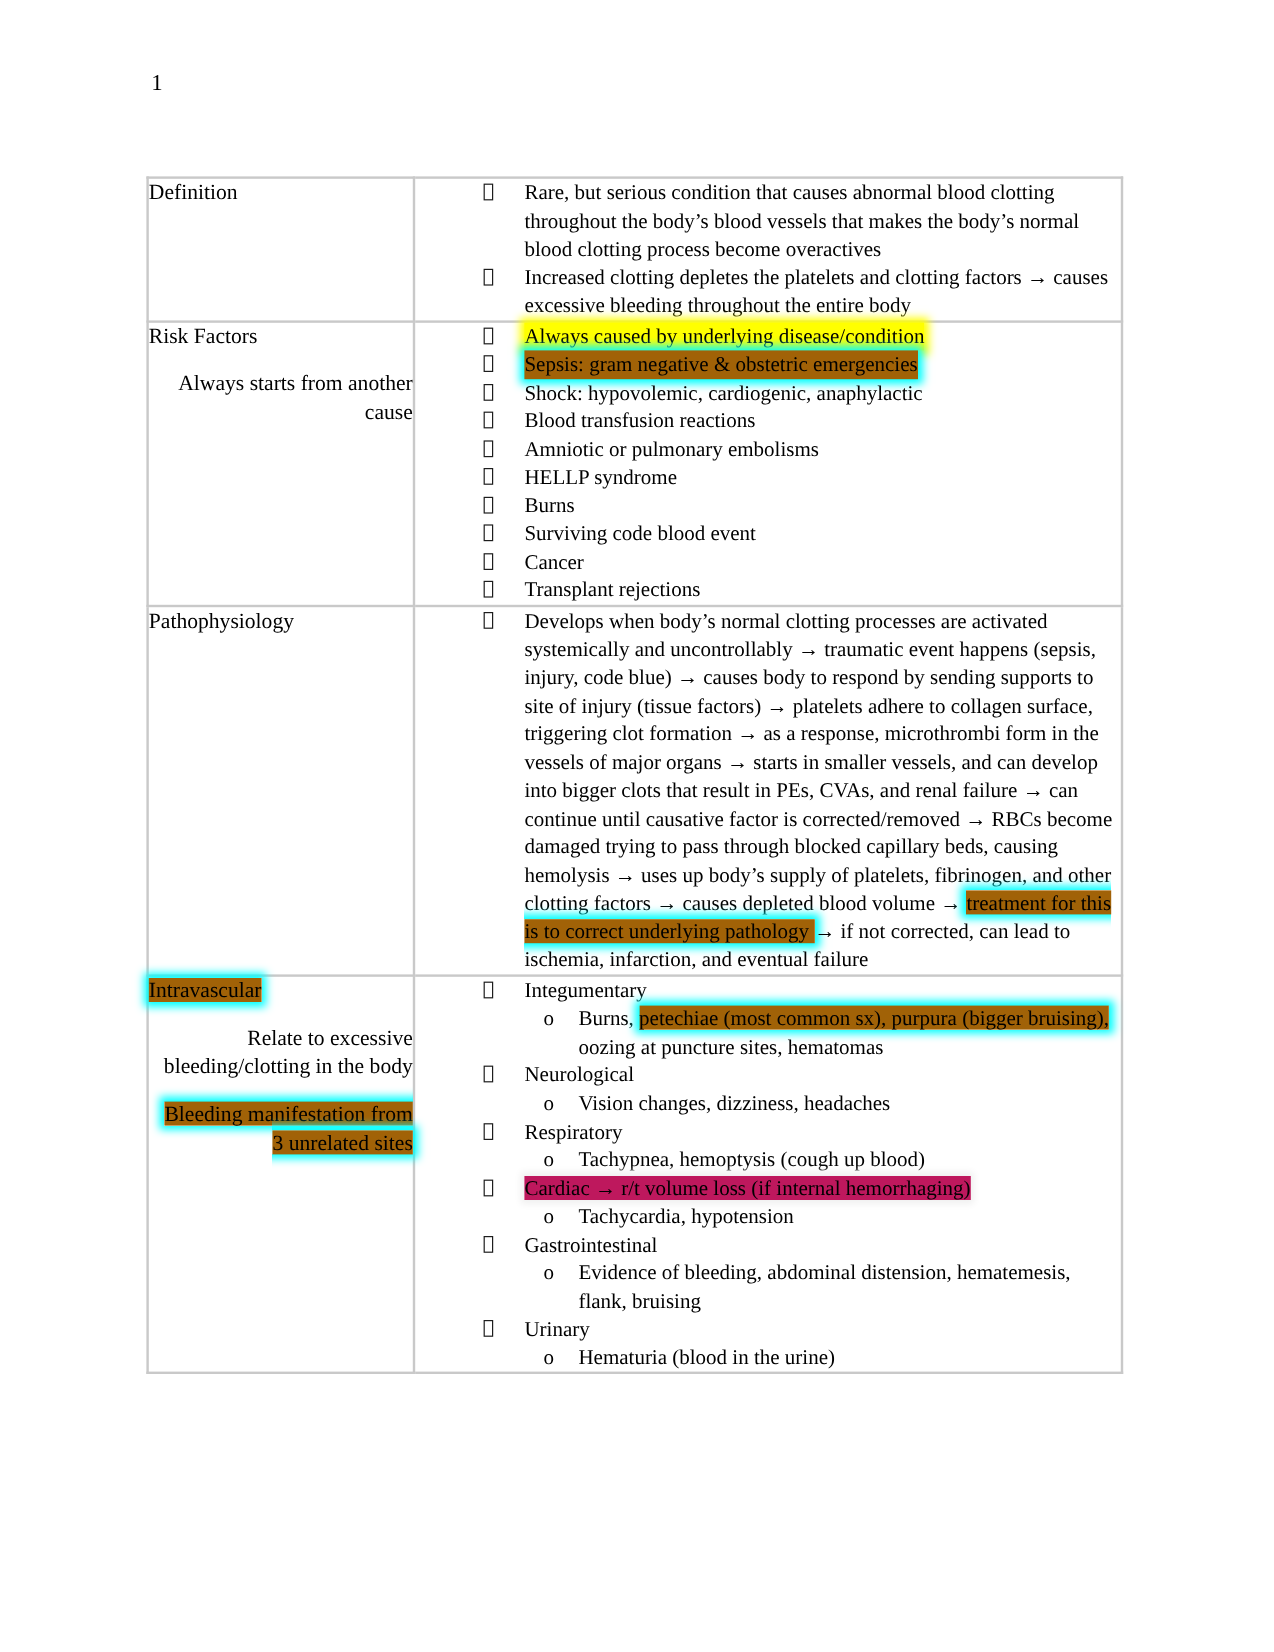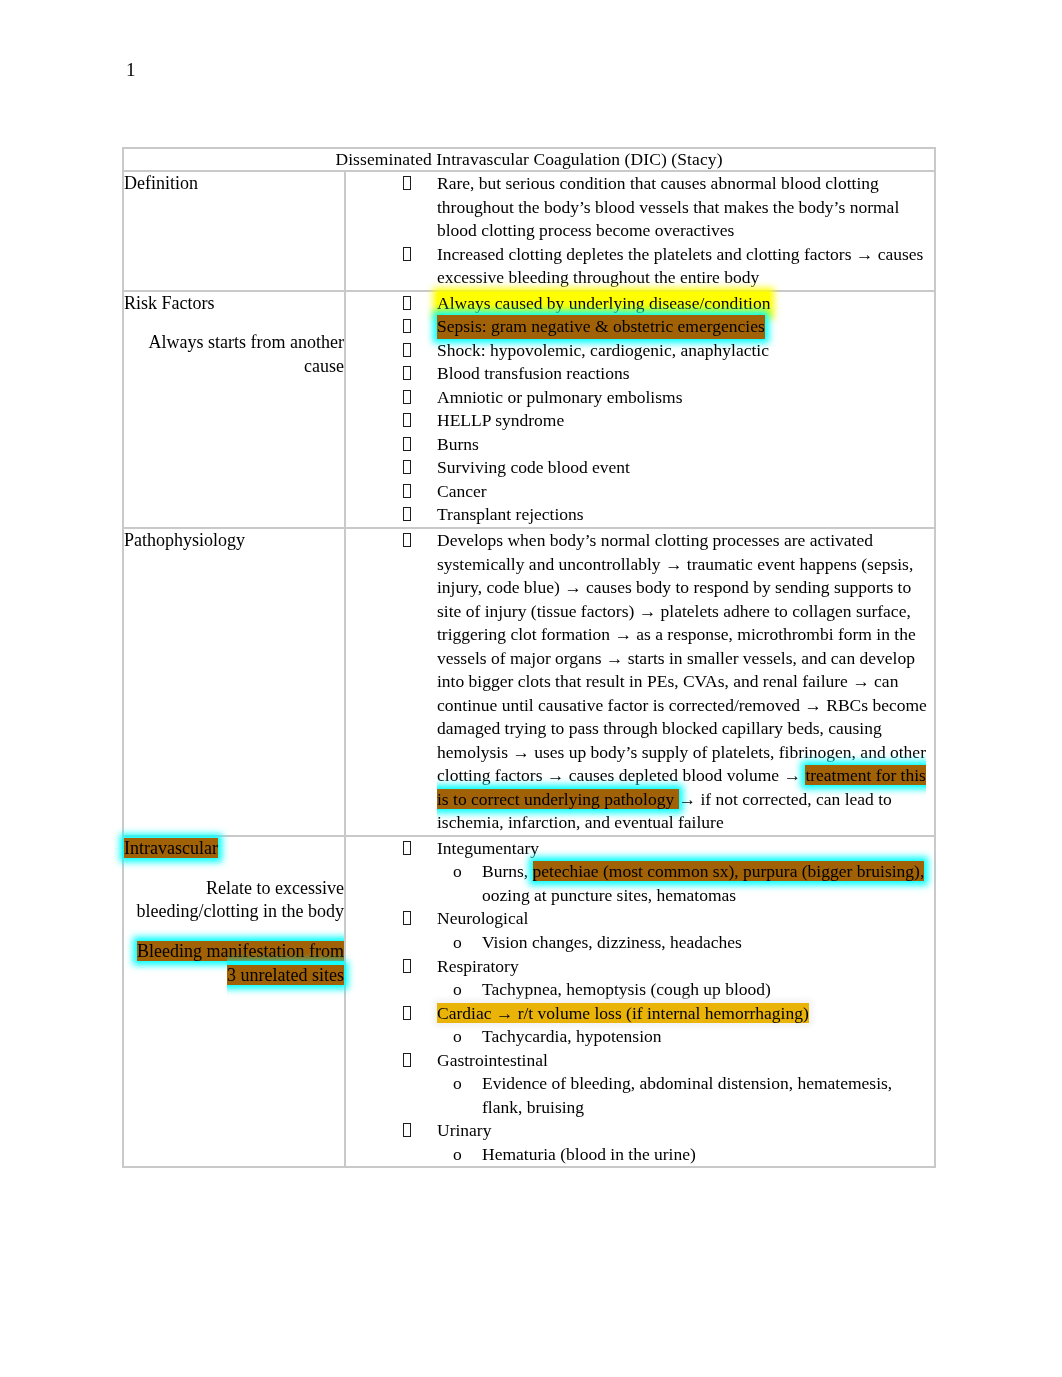--- a/index.html
+++ b/index.html
@@ -105,21 +105,21 @@
 
   .hl-yellow {
     background: #ffff00;
     box-shadow: 0 0 7px 4px #ffff00;
   }
   .hl-cyan {
     background: #a16207;
     box-shadow: 0 0 7px 4px #00ffff;
   }
   .hl-gray {
-    background: #eab308;
+    background: #be185d;
     box-shadow: 0 0 6px 3px #f0f0f0;
   }
   .hl-block {
     display: inline-block;
     text-align: right;
   }
 </style>
 </head>
 <body>
 
@@ -127,23 +127,20 @@
 
   <div class="page-number">1</div>
 
   <table class="doc-table">
     <colgroup>
       <col class="col-label">
       <col class="col-body">
     </colgroup>
     <tbody>
 
-      <tr>
-        <td class="title-cell" colspan="2">Disseminated Intravascular Coagulation (DIC) (Stacy)</td>
-      </tr>
 
       <tr>
         <td class="label-cell">
           <p>Definition</p>
         </td>
         <td class="body-cell">
           <ul class="lvl1">
             <li>
               <span class="tofu"></span>
               <span> Rare, but serious condition that causes abnormal   blood clotting throughout the body’s   blood vessels that makes the body’s normal blood clotting process become overactives</span>

